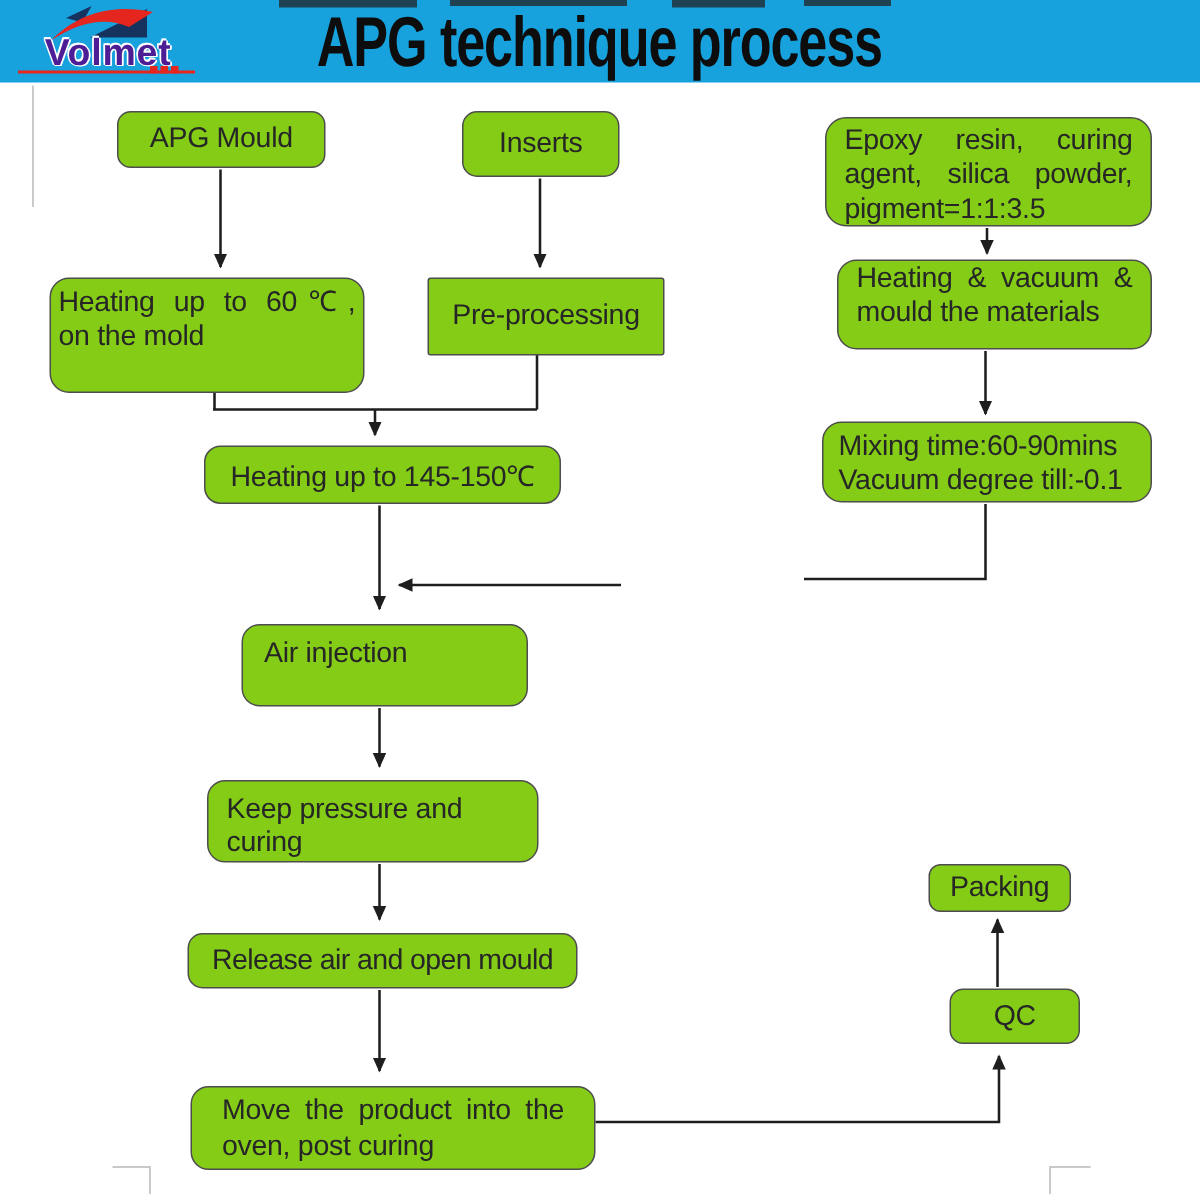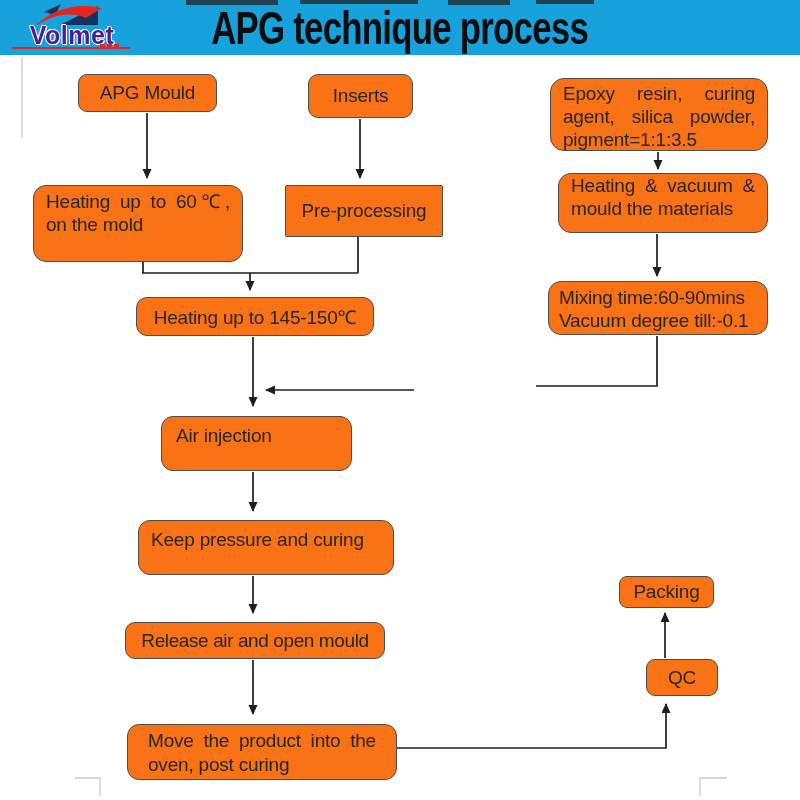--- a/index.html
+++ b/index.html
@@ -33,21 +33,21 @@
     text-shadow:-1px 0 #fff, 1px 0 #fff, 0 -1px #fff, 0 1px #fff, 1px 1px #fff, -1px -1px #fff;
   }
   .brand-underline {
     position:absolute; left:4px; top:46px; width:118px; height:2px; background:#e5261f;
   }
   .brand-ticks { position:absolute; left:88px; top:-3px; display:flex; gap:2px; }
   .brand-ticks span { display:block; width:5px; height:5px; background:#e5261f; }
 
   
   .node {
-    position:absolute; background:#f97316; border:1.7px solid #4d4d4d;
+    position:absolute; background:#84cc16; border:1.7px solid #4d4d4d;
     color:#262626; font-size:19px; letter-spacing:-0.2px;
   }
   .node.center { display:flex; align-items:center; justify-content:center; white-space:nowrap; }
   .node .lines { width:100%; }
   .node .ln { line-height:23px; white-space:nowrap; }
   .node .ln.just { text-align:justify; text-align-last:justify; white-space:normal; }
 
   svg.wires { position:absolute; left:0; top:0; pointer-events:none; }
 </style>
 </head>
@@ -125,21 +125,21 @@
   </div>
 
   <div class="node" style="left:550px; top:78px; width:218px; height:73px; border-radius:14px; padding:3px 12px;">
     <div class="lines">
       <div class="ln just">Epoxy resin, curing</div>
       <div class="ln just">agent, silica powder,</div>
       <div class="ln">pigment=1:1:3.5</div>
     </div>
   </div>
 
-  <div class="node" style="left:33px; top:185px; width:210px; height:77px; border-radius:13px; padding:4px 12px;">
+  <div class="node" style="left:33px; top:185px; width:210px; height:77px; border-radius:13px; padding:4px 5px;">
     <div class="lines">
       <div class="ln just">Heating up to 60℃,</div>
       <div class="ln">on the mold</div>
     </div>
   </div>
 
   <div class="node center" style="left:285px; top:185px; width:158px; height:52px; border-radius:2px;">
     <span>Pre-processing</span>
   </div>
 
@@ -159,36 +159,36 @@
 
   <div class="node center" style="left:136px; top:297px; width:238px; height:39px; border-radius:11px;">
     <span>Heating up to 145-150℃</span>
   </div>
 
 
   <div class="node" style="left:161px; top:416px; width:191px; height:55px; border-radius:12px; padding:8px 14px;">
     <span>Air injection</span>
   </div>
 
-  <div class="node" style="left:138px; top:520px; width:256px; height:55px; border-radius:12px; padding:8px 12px;">
+  <div class="node" style="left:138px; top:520px; width:221px; height:55px; border-radius:12px; padding:8px 12px;">
     <span>Keep pressure and curing</span>
   </div>
 
   <div class="node center" style="left:125px; top:622px; width:260px; height:37px; border-radius:10px; letter-spacing:-0.4px;">
     <span>Release air and open mould</span>
   </div>
 
   <div class="node" style="left:127px; top:724px; width:270px; height:56px; border-radius:12px; padding:4px 20px;">
     <div class="lines" style="line-height:24px;">
       <div class="ln just" style="line-height:24px;">Move the product into the</div>
       <div class="ln" style="line-height:24px;">oven, post curing</div>
     </div>
   </div>
 
   <div class="node center" style="left:619px; top:576px; width:95px; height:32px; border-radius:8px;">
     <span>Packing</span>
   </div>
 
-  <div class="node center" style="left:633px; top:659px; width:72px; height:37px; border-radius:9px;margin-left:13px;">
+  <div class="node center" style="left:633px; top:659px; width:87px; height:37px; border-radius:9px;">
     <span>QC</span>
   </div>
 
 </div>
 
 </body></html>

